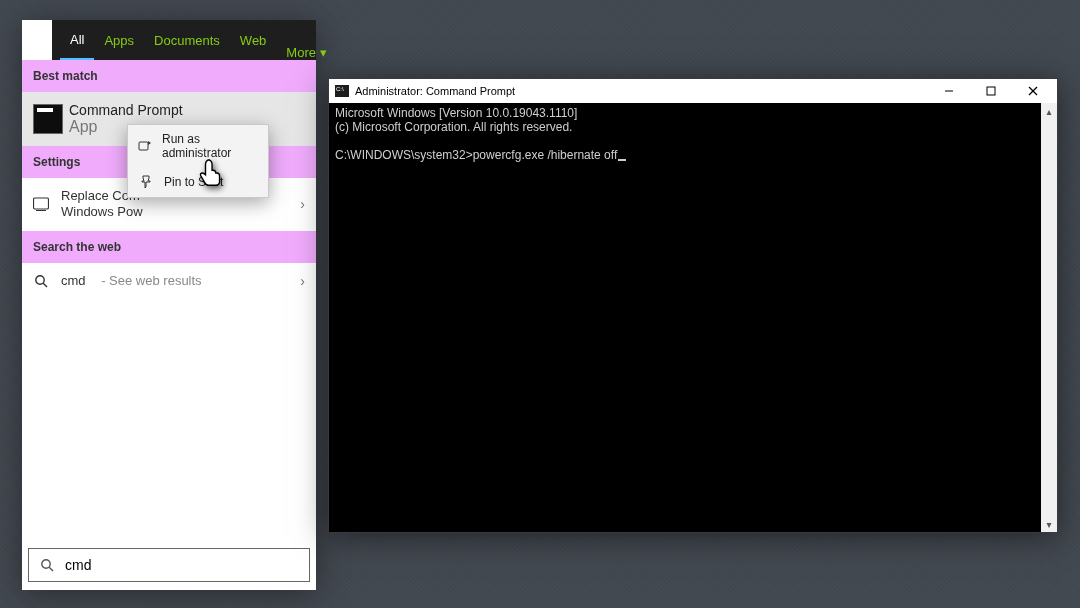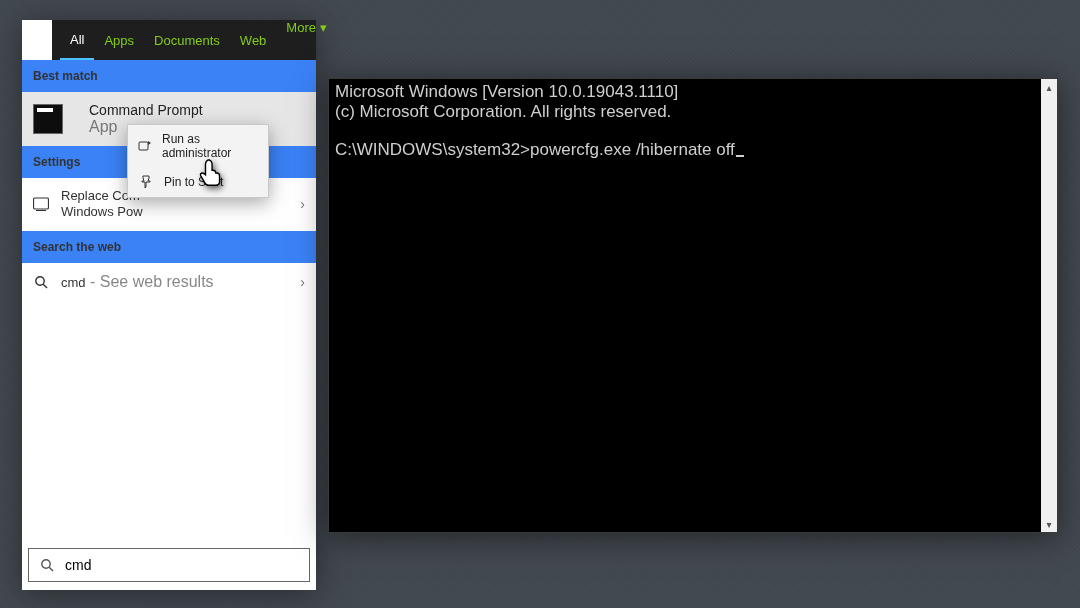--- a/index.html
+++ b/index.html
@@ -18,31 +18,31 @@
     background: #fff;
     box-shadow: 0 4px 30px rgba(0,0,0,.4);
     display: flex; flex-direction: column;
   }
   .tabs {
     height: 40px; background: #1e1e1e; color: #fff; display: flex; align-items: center;
     font-size: 13px; gap: 0; padding: 0 8px; margin-left: 30px;
   }
   .tabs .tab { padding: 0 10px; height: 100%; display:flex; align-items:center; color:#84cc16; cursor:pointer;}
   .tabs .tab.active { border-bottom: 2px solid #4cc2ff; color:#fff;}
-  .tabs .more { display:flex; align-items:flex-start; gap:4px;}
-  .header { font-size: 12px; font-weight: 600; padding: 9px 11px; color:#333; background:#3b82f6;}
-  .best-match { display:flex; align-items:center; gap:26px; padding:10px 11px; background:#e6e6e6; cursor:pointer;}
+  .tabs .more { display:flex; align-items:flex-end; gap:4px;}
+  .header { font-size: 12px; font-weight: 600; padding: 9px 11px; color:#333; background:#f0abfc;}
+  .best-match { display:flex; align-items:center; gap:6px; padding:10px 11px; background:#e6e6e6; cursor:pointer;}
   .app-icon { width:30px; height:30px; background:#0d0d0d; border:1px solid #666; display:flex; align-items:flex-start; justify-content:flex-start;}
   .app-icon::before{content:""; display:block; width:16px; height:4px; background:#fff; margin:3px 0 0 3px;}
   .match-text .title{ font-size:14px; color:#222;}
   .match-text .sub{ font-size:16px; color:#777;}
   .row { display:flex; align-items:center; justify-content:space-between; padding:10px 11px; cursor:pointer;}
   .row .left{ display:flex; align-items:center; gap:12px; font-size:13px; color:#333;}
   .chev { font-size:14px; color:#777;}
-  .subtle { color:#888; font-size:16px;}
+  .subtle { color:#888; font-size:13px;margin-left:12px;}
   .flex-spacer{ flex:1;}
   .search-box {
     margin: 6px 6px 8px 6px; height:34px; border:1px solid #666; background:#fff;
     display:flex; align-items:center; padding:0 10px; gap:10px;
   }
   .search-box input{ border:none; outline:none; font-size:14px; flex:1; }
   .icon { width:16px; height:16px; display:inline-flex; align-items:center; justify-content:center;}
   
   .ctx {
     position:absolute; left:127px; top:124px; width:142px; background:#f3f3f3;
@@ -65,21 +65,21 @@
     height:24px; background:#fff; color:#000; display:flex; align-items:center;
     font-size:11px; padding:0 6px; gap:6px;
   }
   .titlebar .app-ic{ width:14px; height:12px; background:#1e1e1e; position:relative;}
   .titlebar .app-ic::before{content:"C:\\"; color:#fff; font-size:6px; position:absolute; left:1px; top:1px;}
   .titlebar .spacer{ flex:1;}
   .winbtn{ width:36px; height:22px; display:flex; align-items:center; justify-content:center; font-size:12px; cursor:pointer;}
   .cmd-body{ flex:1; position:relative; display:flex;}
   .terminal{
     flex:1; padding:4px 6px; color:#cfcfcf; font-family: Consolas, "Courier New", monospace;
-    font-size:17px; line-height:1.1; white-space:pre;
+    font-size:12px; line-height:1.1; white-space:pre;
   }
   .scrollbar{ width:16px; background:#f0f0f0; display:flex; flex-direction:column; align-items:center; justify-content:space-between;}
   .sb-btn{ width:100%; height:16px; display:flex; align-items:center; justify-content:center; font-size:10px; color:#555; cursor:pointer;}
   .caret{ display:inline-block; width:8px; height:2px; background:#cfcfcf; vertical-align:baseline; margin-left:1px; transform:translateY(2px);}
 </style>
 </head>
 <body>
 
 <div class="start-panel">
   <div class="tabs">
@@ -166,20 +166,41 @@
     </span>
     <span>Pin to Start</span>
   </div>
 </div>
 
 <svg class="cursor" viewBox="0 0 32 32">
   <path d="M10 2 c3 0 5 2 5 5 v6 h1 c2 0 3 1 3 3 h1 c2 0 3 1 3 3 v6 c0 3-2 4-4 4 h-8 c-2 0-3-1-4-3 l-4-7 c-1-2 0-3 2-3 c1 0 2 1 3 2 v-11 c0-3 2-5 5-5 z" fill="#fff" stroke="#000" stroke-width="1.5"></path>
 </svg>
 
 <div class="cmd">
+  <div class="titlebar">
+    <div class="app-ic"></div>
+    <span>Administrator: Command Prompt</span>
+    <div class="spacer"></div>
+    <div class="winbtn">
+      <svg width="10" height="10" viewBox="0 0 10 10">
+          <line x1="1" y1="5" x2="9" y2="5" stroke="#000" stroke-width="1"></line>
+        </svg>
+    </div>
+    <div class="winbtn">
+      <svg width="10" height="10" viewBox="0 0 10 10">
+          <rect x="1" y="1" width="8" height="8" fill="none" stroke="#000" stroke-width="1"></rect>
+        </svg>
+    </div>
+    <div class="winbtn close">
+      <svg width="10" height="10" viewBox="0 0 10 10">
+          <line x1="1" y1="1" x2="9" y2="9" stroke="#000" stroke-width="1.2"></line>
+          <line x1="9" y1="1" x2="1" y2="9" stroke="#000" stroke-width="1.2"></line>
+        </svg>
+    </div>
+  </div>
   <div class="cmd-body">
     <div class="terminal"><span>Microsoft Windows [Version 10.0.19043.1110]</span>
 <span>(c) Microsoft Corporation. All rights reserved.</span>
 
 <span>C:\WINDOWS\system32&gt;</span><span>powercfg.exe /hibernate off</span><span class="caret"></span></div>
     <div class="scrollbar">
       <div class="sb-btn">▴</div>
       <div class="sb-btn">▾</div>
     </div>
   </div>

